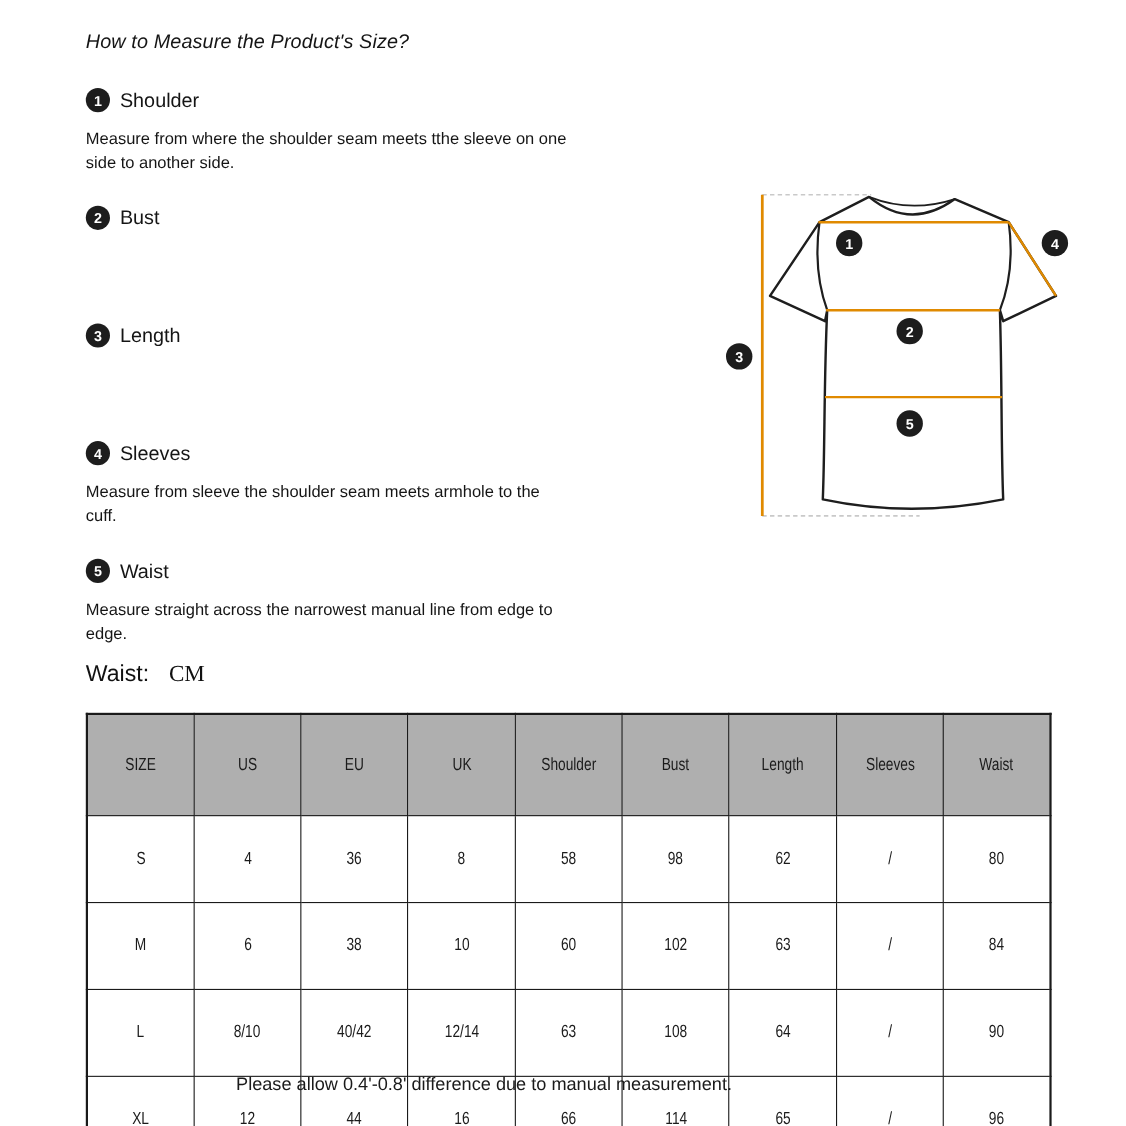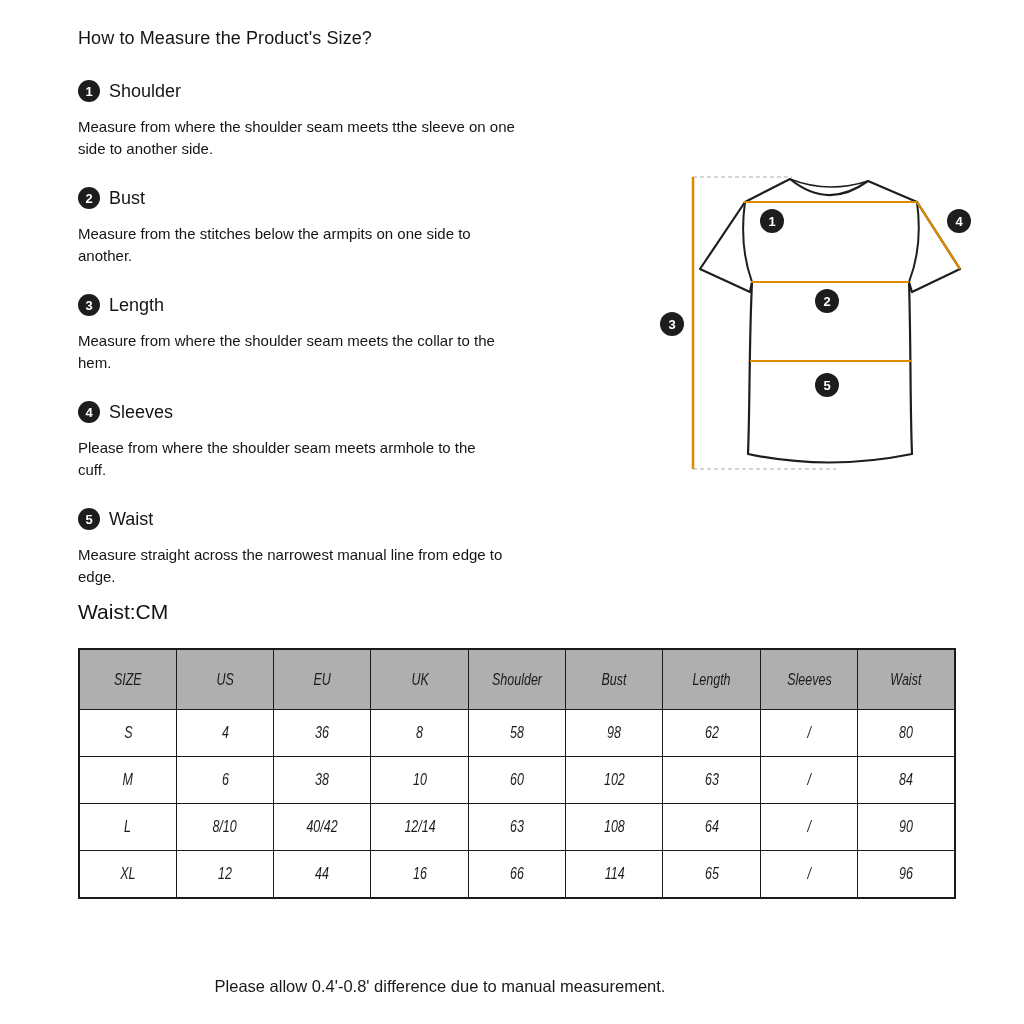--- a/index.html
+++ b/index.html
@@ -1,41 +1,41 @@
 <!DOCTYPE html>
 <html><head>
 <meta charset="utf-8">
 <style>
   html,body{margin:0;padding:0;}
   body{
     width:1024px;height:1024px;position:relative;background:#ffffff;
     font-family:"Liberation Sans", sans-serif;color:#151515;overflow:hidden;
   }
   .abs{position:absolute;}
-  .page-title{left:78px;top:28px;font-size:18px;letter-spacing:.1px;}
+  .page-title{left:78px;top:28px;font-size:18px;letter-spacing:.1px;font-style:italic;}
   .section{left:78px;width:560px;}
   .s1{top:79px}.s2{top:186px}.s3{top:293px}.s4{top:400px}.s5{top:507px}
   .sec-head{display:flex;align-items:center;gap:9px;height:24px;}
   .badge{
     width:22px;height:22px;border-radius:50%;background:#1d1d1d;color:#fff;
     font-size:13px;font-weight:bold;display:inline-flex;align-items:center;
     justify-content:center;flex:0 0 22px;
   }
   .sec-title{font-size:18px;font-weight:500;}
   .sec-desc{margin:13px 0 0 0;font-size:15px;line-height:22px;white-space:pre-line;}
   .unit-line{left:78px;top:600px;font-size:21px;color:#111;}
-  .unit-value{}
+  .unit-value{margin-left:18px;font-family:Liberation Serif, serif;}
   .diagram{left:640px;top:150px;width:384px;height:340px;}
   .size-table{
     left:78px;top:648px;width:878px;border-collapse:collapse;table-layout:fixed;
     border:2px solid #1a1a1a;
   }
   .size-table th,.size-table td{
     border:1px solid #1a1a1a;text-align:center;vertical-align:middle;
-    padding:0;color:#1b1b1b;font-style:italic;
+    padding:16px;color:#1b1b1b;
   }
   .size-table th{height:59px;background:#afafaf;font-size:16px;font-weight:500;}
   .size-table td{height:46px;font-size:16px;font-weight:400;background:#fff;}
   .cond{display:inline-block;transform:scaleX(0.78);transform-origin:center;white-space:nowrap;}
   .footer-note{left:0;top:977px;width:880px;text-align:center;font-size:16.5px;color:#1a1a1a;}
 </style>
 </head>
 <body>
 
 <div class="abs page-title">How to Measure the Product's Size?</div>
@@ -47,39 +47,35 @@
   </div>
   <p class="sec-desc">Measure from where the shoulder seam meets tthe sleeve on one
 side to another side.</p>
 </div>
 
 <div class="abs section s2">
   <div class="sec-head">
     <span class="badge">2</span>
     <span class="sec-title">Bust</span>
   </div>
-  <p class="sec-desc">Measure from the stitches below the armpits on one side to
-another.</p>
 </div>
 
 <div class="abs section s3">
   <div class="sec-head">
     <span class="badge">3</span>
     <span class="sec-title">Length</span>
   </div>
-  <p class="sec-desc">Measure from where the shoulder seam meets the collar to the
-hem.</p>
 </div>
 
 <div class="abs section s4">
   <div class="sec-head">
     <span class="badge">4</span>
     <span class="sec-title">Sleeves</span>
   </div>
-  <p class="sec-desc">Please from where the shoulder seam meets armhole to the
+  <p class="sec-desc">Measure from sleeve the shoulder seam meets armhole to the
 cuff.</p>
 </div>
 
 <div class="abs section s5">
   <div class="sec-head">
     <span class="badge">5</span>
     <span class="sec-title">Waist</span>
   </div>
   <p class="sec-desc">Measure straight across the narrowest manual line from edge to
 edge.</p>

